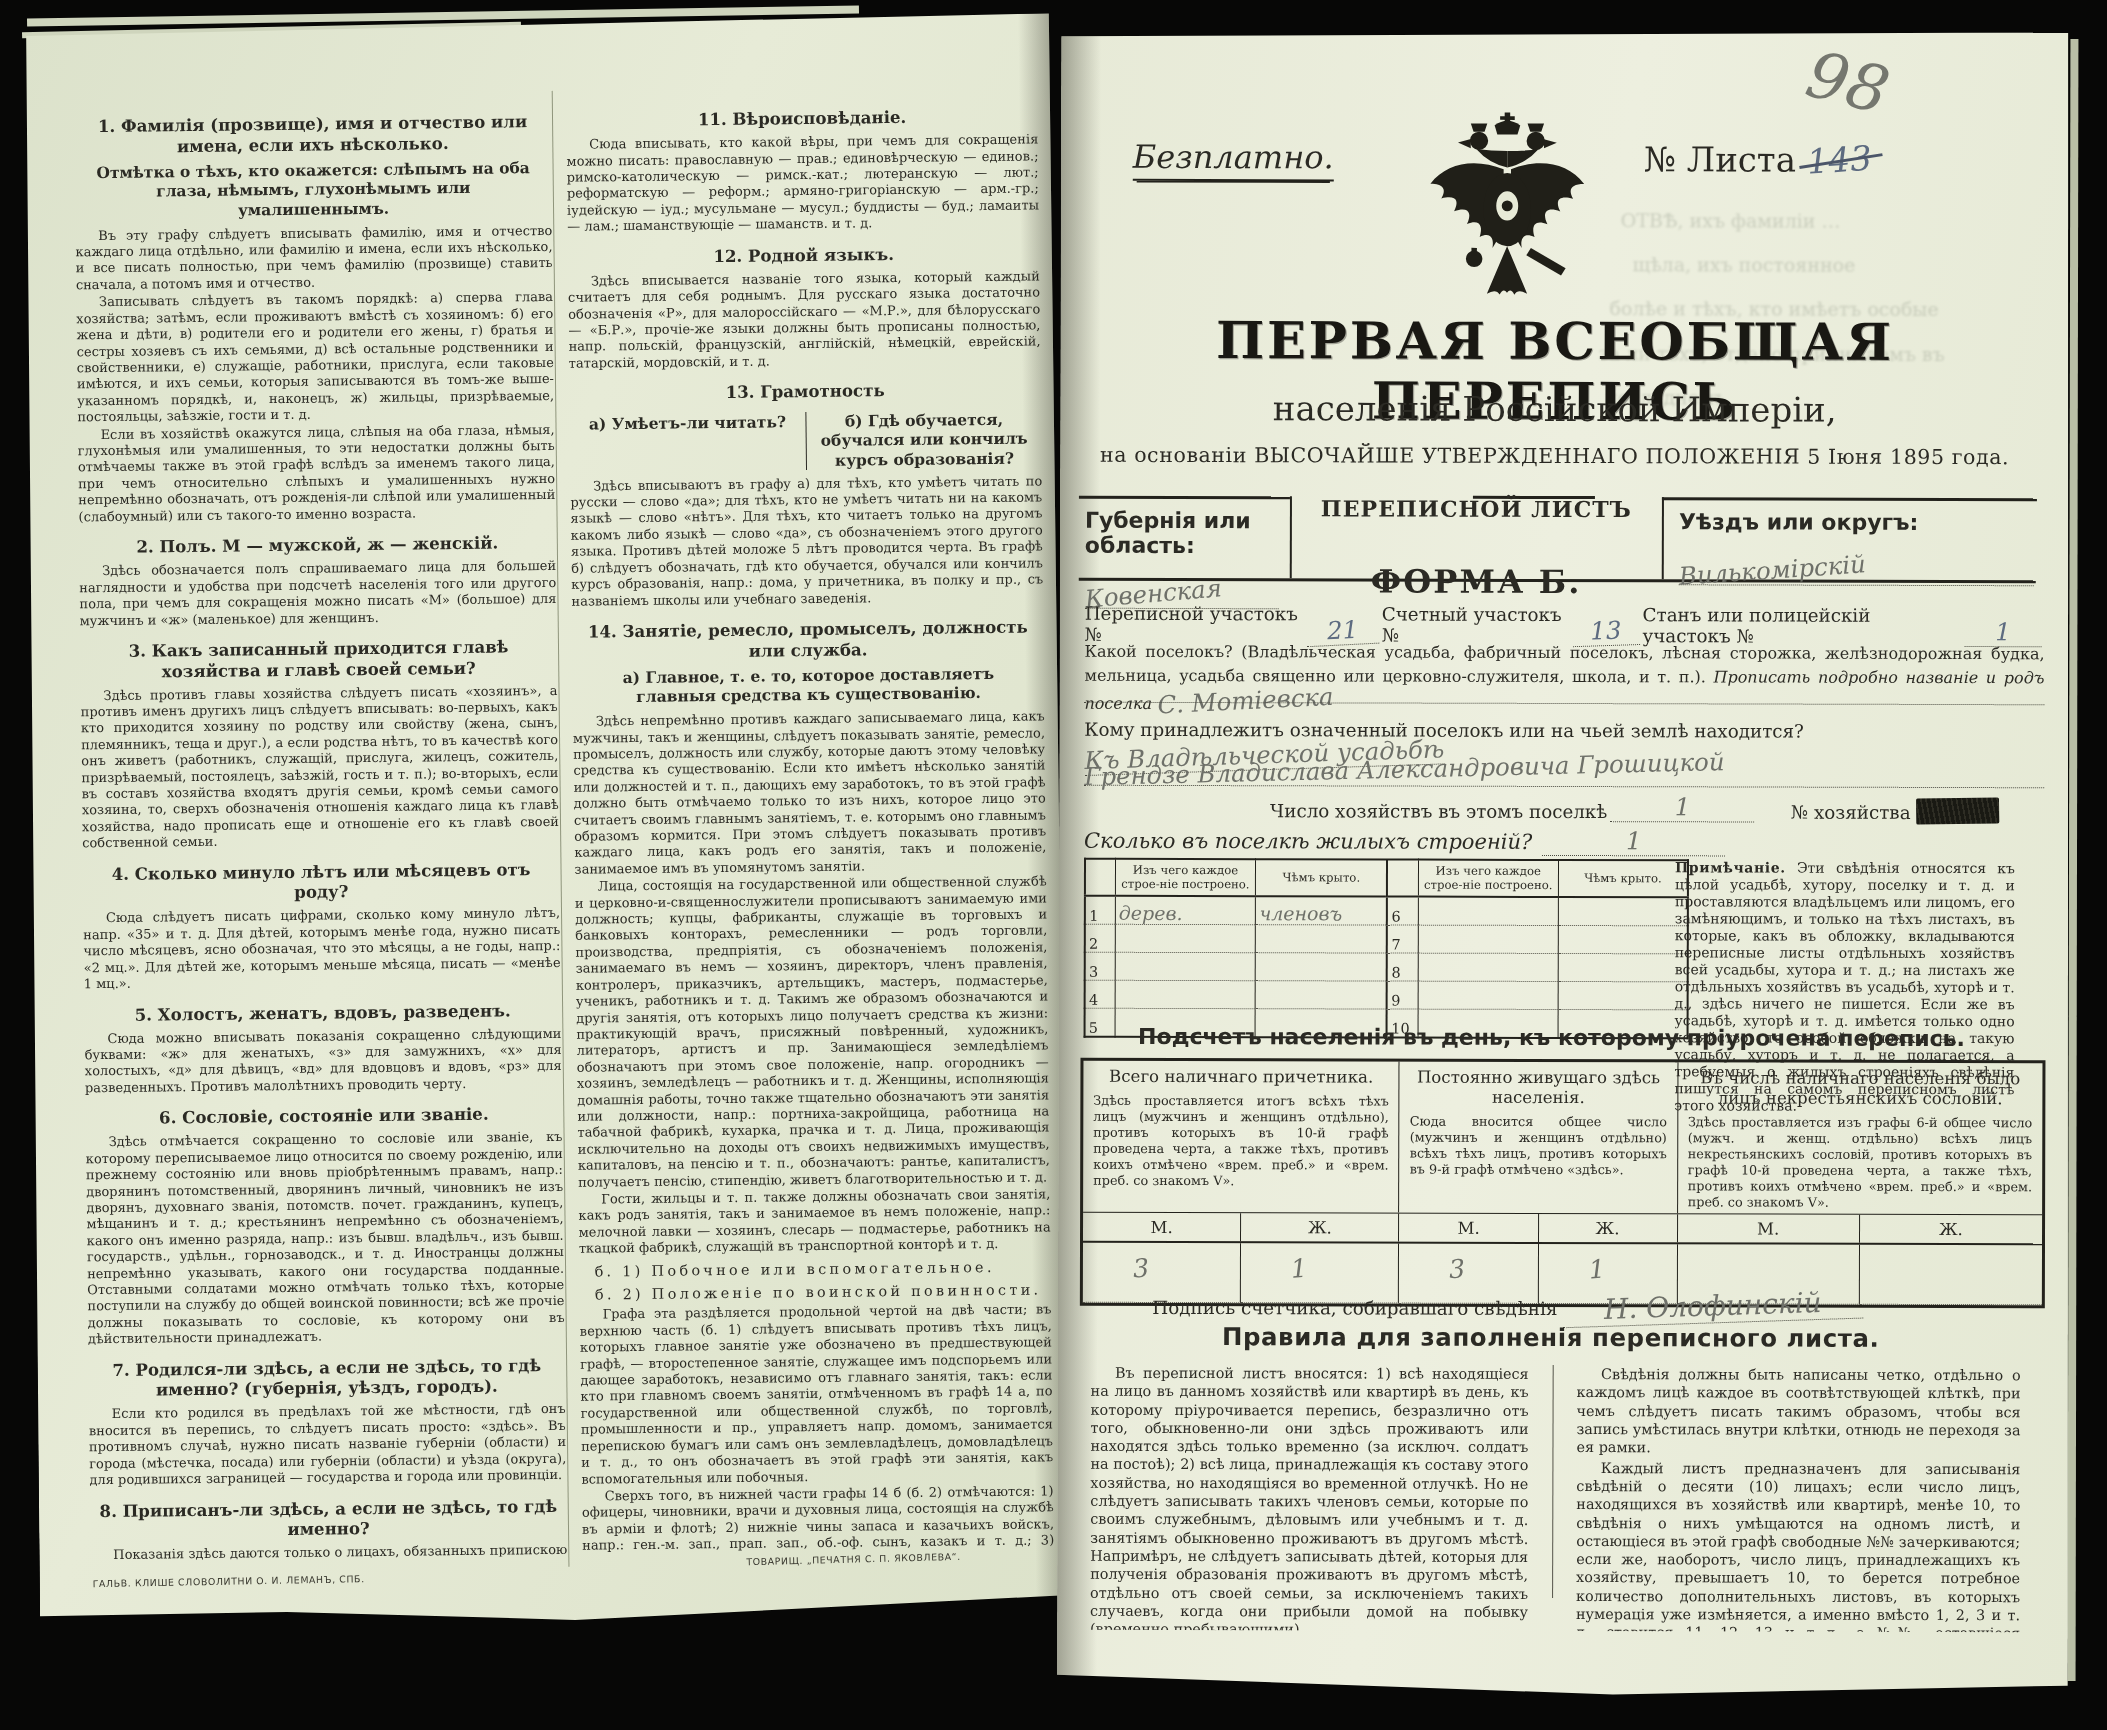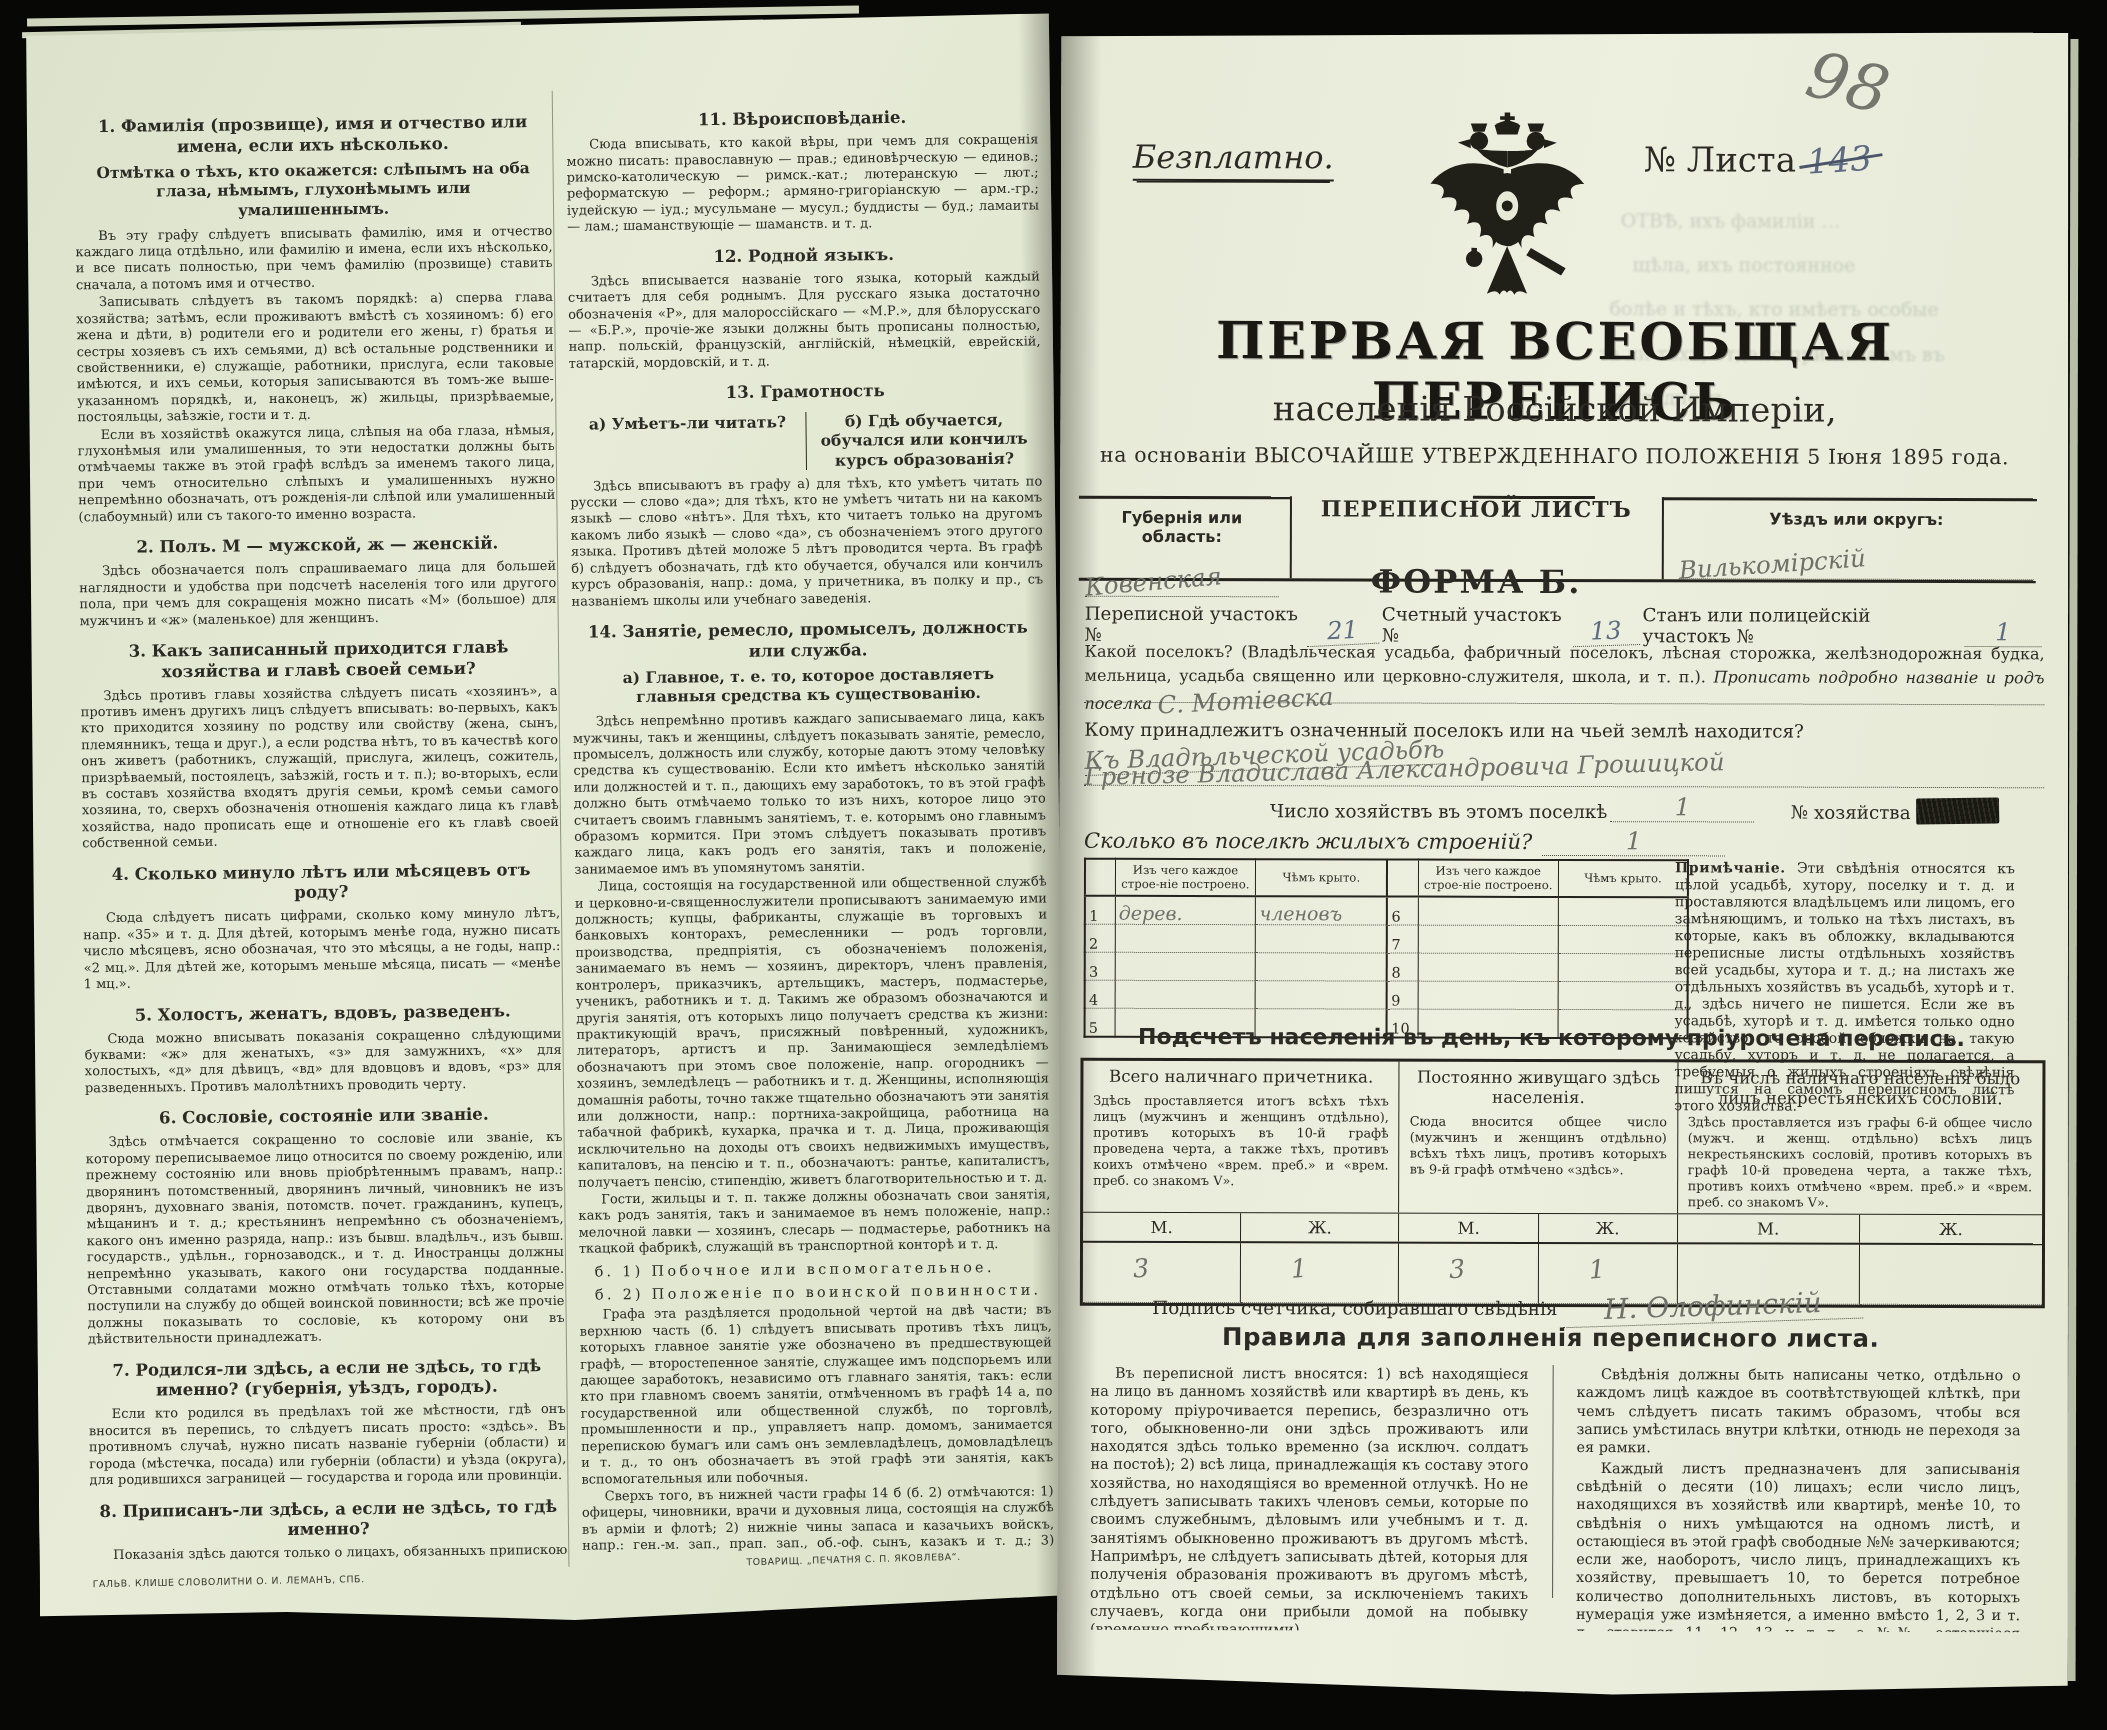--- a/index.html
+++ b/index.html
@@ -48,21 +48,21 @@
   .struck::after{content:'';position:absolute;left:-7.8px;right:-11px;top:50%;height:2.8px;background:#4b5568;transform:rotate(-5deg);}
   .ghost{position:absolute;color:#7c8474;opacity:.30;filter:blur(0.8px);font-size:19px;}
 
   .title-main{left:0;right:22px;top:280px;text-align:center;font-size:51px;font-weight:bold;letter-spacing:2.8px;
     color:#191813;text-shadow:1.1px 1.1px 0 rgba(25,24,19,.35);font-family:"DejaVu Serif",serif;}
   .title-sub1{left:0;right:22px;top:358px;text-align:center;font-size:34px;}
   .title-sub2{left:0;right:22px;top:413px;text-align:center;font-size:20.5px;letter-spacing:0.6px;}
   .title-div{left:413px;top:465px;width:122px;height:2.8px;background:#23221c;}
 
   .band-rule{position:absolute;background:#23221c;}
-  .band-cell-label{font-family:"DejaVu Sans",sans-serif;font-weight:bold;font-size:16px;text-align:center;}
+  .band-cell-label{font-family:"DejaVu Sans",sans-serif;font-weight:bold;font-size:22px;}
   .dotl{border-bottom:1.7px dotted #4a4a40;}
   .band-left{left:25px;top:478px;width:194px;}
   .band-right{left:619px;top:478px;width:355px;}
   .form-title1{left:239px;top:465px;width:355px;text-align:center;font-size:22px;font-weight:bold;letter-spacing:1.1px;}
   .form-title2{left:239px;top:532px;width:355px;text-align:center;font-size:32px;font-weight:bold;letter-spacing:2.2px;}
 
   .precinct{left:25px;top:573px;width:960px;font-size:18.3px;display:flex;align-items:flex-end;}
   .pv{display:inline-block;text-align:center;font-size:24.4px;margin:0 3.3px;}
 
   .settle{left:25px;top:610px;width:960px;font-size:16px;line-height:24.4px;text-align:justify;}

